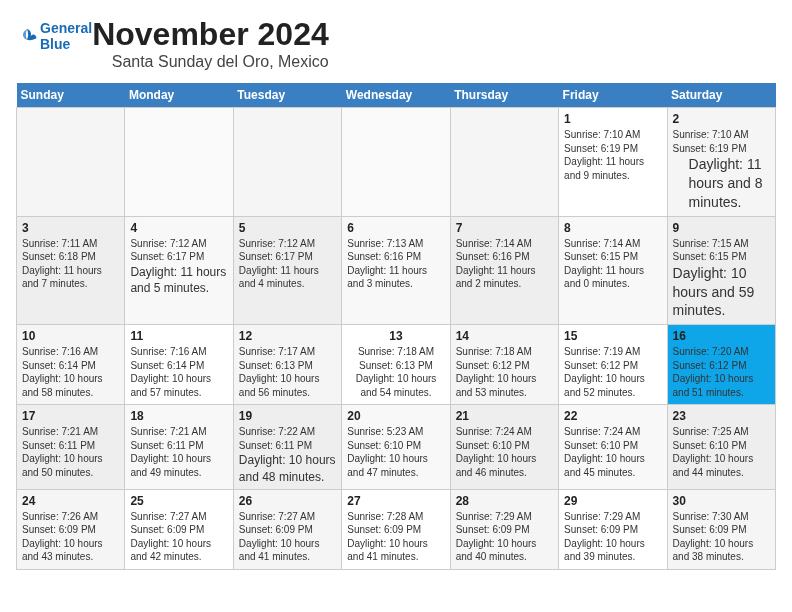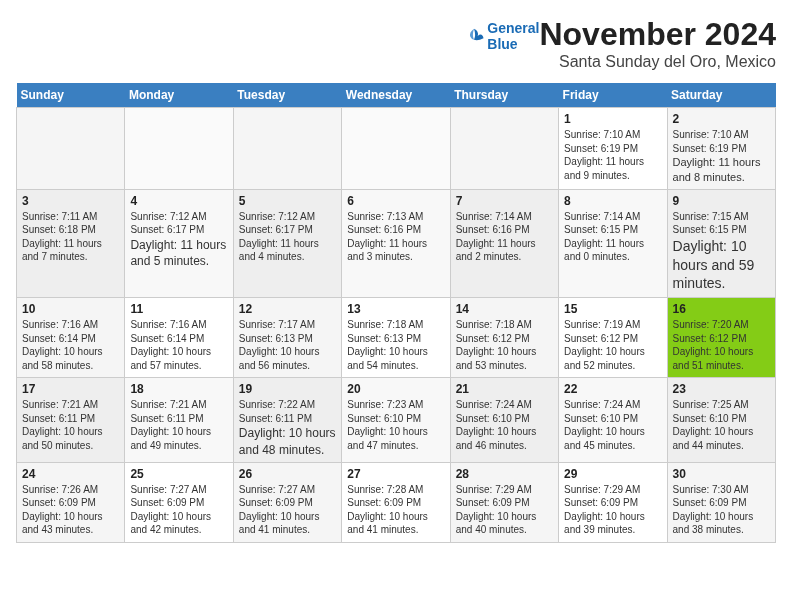--- a/index.html
+++ b/index.html
@@ -6,21 +6,21 @@
     body {
       font-family: Arial, sans-serif;
       background: #fff;
       width: 792px;
       min-height: 612px;
       padding: 16px;
     }
     .header {
       display: flex;
       align-items: flex-start;
-      justify-content: flex-end;
+      justify-content: flex-start;
       margin-bottom: 12px;
     }
     .logo {
       display: flex;
       align-items: center;
       gap: 4px;
     }
     .title-block { text-align: right; }
     .calendar-title {
       font-size: 32px;
@@ -107,21 +107,21 @@
         <td style="background: rgb(255, 255, 255);">
           <span class="day-num">1</span>
           <div style="font-size: 10px; line-height: 1.35; color: rgb(51, 51, 51);">Sunrise: 7:10 AM</div>
           <div style="font-size: 10px; line-height: 1.35; color: rgb(51, 51, 51);">Sunset: 6:19 PM</div>
           <div style="font-size: 10px; line-height: 1.35; color: rgb(51, 51, 51);">Daylight: 11 hours and 9 minutes.</div>
         </td>
         <td style="background: rgb(245, 245, 245);">
           <span class="day-num">2</span>
           <div style="font-size: 10px; line-height: 1.35; color: rgb(51, 51, 51);">Sunrise: 7:10 AM</div>
           <div style="font-size: 10px; line-height: 1.35; color: rgb(51, 51, 51);">Sunset: 6:19 PM</div>
-          <div style="font-size: 11px; line-height: 1.35; color: rgb(51, 51, 51);">Daylight: 11 hours and 8 minutes.</div>
+          <div style="font-size: 14px; line-height: 1.35; color: rgb(51, 51, 51); margin-left: 16px;">Daylight: 11 hours and 8 minutes.</div>
         </td>
       </tr>
       <tr>
         <td style="background: rgb(238, 238, 238);">
           <span class="day-num">3</span>
           <div style="font-size: 10px; line-height: 1.35; color: rgb(51, 51, 51);">Sunrise: 7:11 AM</div>
           <div style="font-size: 10px; line-height: 1.35; color: rgb(51, 51, 51);">Sunset: 6:18 PM</div>
           <div style="font-size: 10px; line-height: 1.35; color: rgb(51, 51, 51);">Daylight: 11 hours and 7 minutes.</div>
         </td>
         <td style="background: rgb(248, 248, 248);">
@@ -173,39 +173,39 @@
           <div style="font-size: 10px; line-height: 1.35; color: rgb(51, 51, 51);">Sunrise: 7:16 AM</div>
           <div style="font-size: 10px; line-height: 1.35; color: rgb(51, 51, 51);">Sunset: 6:14 PM</div>
           <div style="font-size: 10px; line-height: 1.35; color: rgb(51, 51, 51);">Daylight: 10 hours and 57 minutes.</div>
         </td>
         <td style="background: rgb(245, 245, 245);">
           <span class="day-num">12</span>
           <div style="font-size: 10px; line-height: 1.35; color: rgb(51, 51, 51);">Sunrise: 7:17 AM</div>
           <div style="font-size: 10px; line-height: 1.35; color: rgb(51, 51, 51);">Sunset: 6:13 PM</div>
           <div style="font-size: 10px; line-height: 1.35; color: rgb(51, 51, 51);">Daylight: 10 hours and 56 minutes.</div>
         </td>
-        <td style="background: rgb(255, 255, 255);">
+        <td style="background: rgb(255, 255, 255); text-align: center;">
           <span class="day-num">13</span>
           <div style="font-size: 10px; line-height: 1.35; color: rgb(51, 51, 51);">Sunrise: 7:18 AM</div>
           <div style="font-size: 10px; line-height: 1.35; color: rgb(51, 51, 51);">Sunset: 6:13 PM</div>
           <div style="font-size: 10px; line-height: 1.35; color: rgb(51, 51, 51);">Daylight: 10 hours and 54 minutes.</div>
         </td>
         <td style="background: rgb(245, 245, 245);">
           <span class="day-num">14</span>
           <div style="font-size: 10px; line-height: 1.35; color: rgb(51, 51, 51);">Sunrise: 7:18 AM</div>
           <div style="font-size: 10px; line-height: 1.35; color: rgb(51, 51, 51);">Sunset: 6:12 PM</div>
           <div style="font-size: 10px; line-height: 1.35; color: rgb(51, 51, 51);">Daylight: 10 hours and 53 minutes.</div>
         </td>
         <td style="background: rgb(255, 255, 255);">
           <span class="day-num">15</span>
           <div style="font-size: 10px; line-height: 1.35; color: rgb(51, 51, 51);">Sunrise: 7:19 AM</div>
           <div style="font-size: 10px; line-height: 1.35; color: rgb(51, 51, 51);">Sunset: 6:12 PM</div>
           <div style="font-size: 10px; line-height: 1.35; color: rgb(51, 51, 51);">Daylight: 10 hours and 52 minutes.</div>
         </td>
-        <td style="background: #84cc16;">
+        <td style="background: #0ea5e9;">
           <span class="day-num">16</span>
           <div style="font-size: 10px; line-height: 1.35; color: rgb(51, 51, 51);">Sunrise: 7:20 AM</div>
           <div style="font-size: 10px; line-height: 1.35; color: rgb(51, 51, 51);">Sunset: 6:12 PM</div>
           <div style="font-size: 10px; line-height: 1.35; color: rgb(51, 51, 51);">Daylight: 10 hours and 51 minutes.</div>
         </td>
       </tr>
       <tr>
         <td style="background: rgb(238, 238, 238);">
           <span class="day-num">17</span>
           <div style="font-size: 10px; line-height: 1.35; color: rgb(51, 51, 51);">Sunrise: 7:21 AM</div>
@@ -219,21 +219,21 @@
           <div style="font-size: 10px; line-height: 1.35; color: rgb(51, 51, 51);">Daylight: 10 hours and 49 minutes.</div>
         </td>
         <td style="background: rgb(238, 238, 238);">
           <span class="day-num">19</span>
           <div style="font-size: 10px; line-height: 1.35; color: rgb(51, 51, 51);">Sunrise: 7:22 AM</div>
           <div style="font-size: 10px; line-height: 1.35; color: rgb(51, 51, 51);">Sunset: 6:11 PM</div>
           <div style="font-size: 12px; line-height: 1.35; color: rgb(51, 51, 51);">Daylight: 10 hours and 48 minutes.</div>
         </td>
         <td style="background: rgb(248, 248, 248);">
           <span class="day-num">20</span>
-          <div style="font-size: 10px; line-height: 1.35; color: rgb(51, 51, 51);">Sunrise: 7:23 AM</div>
+          <div style="font-size: 10px; line-height: 1.35; color: rgb(51, 51, 51);">Sunrise: 5:23 AM</div>
           <div style="font-size: 10px; line-height: 1.35; color: rgb(51, 51, 51);">Sunset: 6:10 PM</div>
           <div style="font-size: 10px; line-height: 1.35; color: rgb(51, 51, 51);">Daylight: 10 hours and 47 minutes.</div>
         </td>
         <td style="background: rgb(238, 238, 238);">
           <span class="day-num">21</span>
           <div style="font-size: 10px; line-height: 1.35; color: rgb(51, 51, 51);">Sunrise: 7:24 AM</div>
           <div style="font-size: 10px; line-height: 1.35; color: rgb(51, 51, 51);">Sunset: 6:10 PM</div>
           <div style="font-size: 10px; line-height: 1.35; color: rgb(51, 51, 51);">Daylight: 10 hours and 46 minutes.</div>
         </td>
         <td style="background: rgb(248, 248, 248);">

